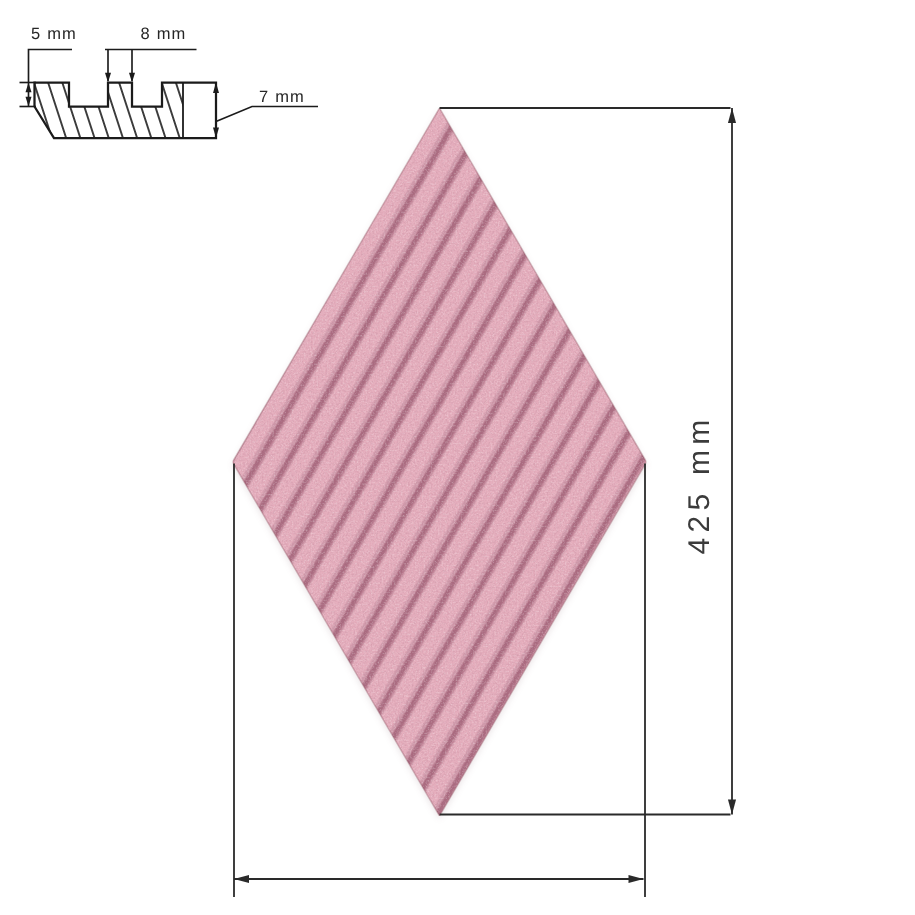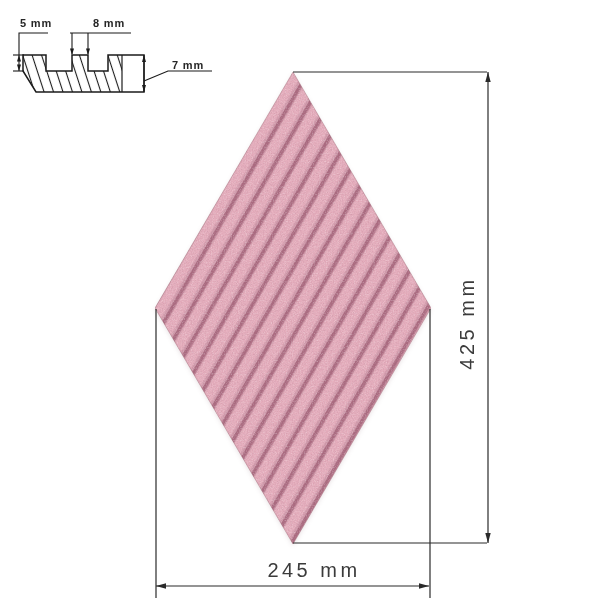--- a/index.html
+++ b/index.html
@@ -19,21 +19,21 @@
   .tile-svg {
     position: absolute;
     left: 155px; top: 72px;
     width: 276px; height: 472px;
     filter: drop-shadow(0 2px 2px rgba(90,40,55,0.12));
   }
   .dim-label-sm {
     position: absolute;
     transform: translate(-50%, -50%);
     font-size: 11px;
-    font-weight: bold;
+    font-weight: normal;
     letter-spacing: 0.8px;
     color: #262626;
     white-space: nowrap;
   }
   .dim-label-lg {
     position: absolute;
     transform: translate(-50%, -50%);
     font-size: 20px;
     font-weight: 500;
     letter-spacing: 3.5px;
@@ -140,15 +140,14 @@
   </svg>
 
   <div id="label-5mm" class="dim-label-sm">5 mm</div>
 
   <div id="label-8mm" class="dim-label-sm">8 mm</div>
 
   <div id="label-11mm" class="dim-label-sm">7 mm</div>
 
   <div id="label-425" class="dim-label-lg vertical">425 mm</div>
 
-  <div id="label-245" class="dim-label-lg">245 mm</div>
 
 </div>
 
 </body></html>

